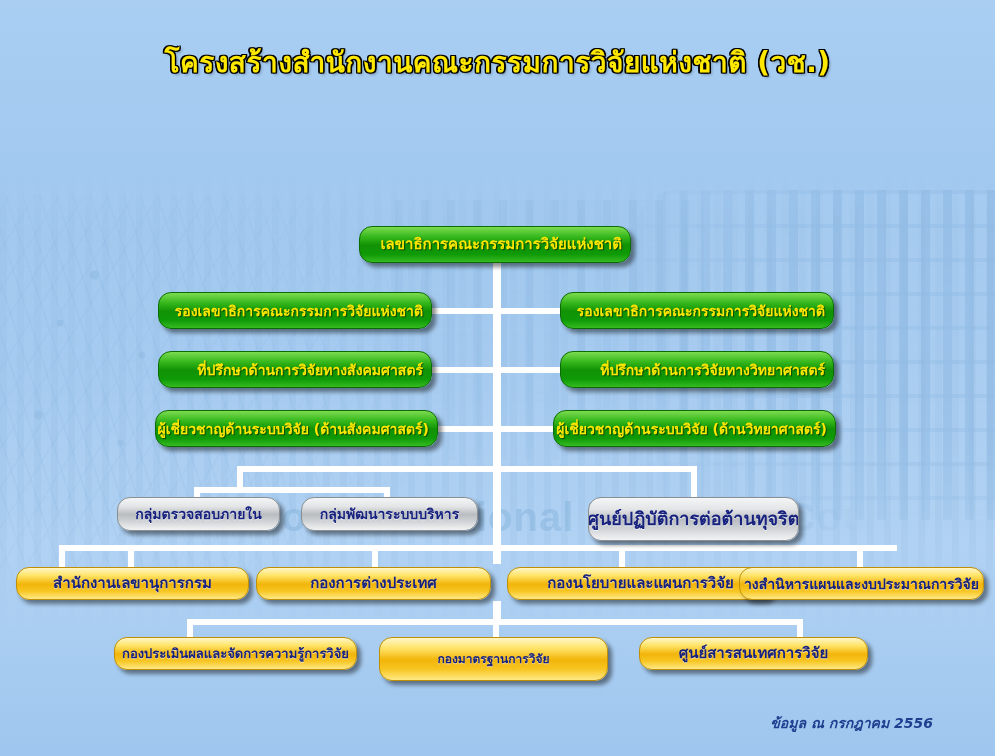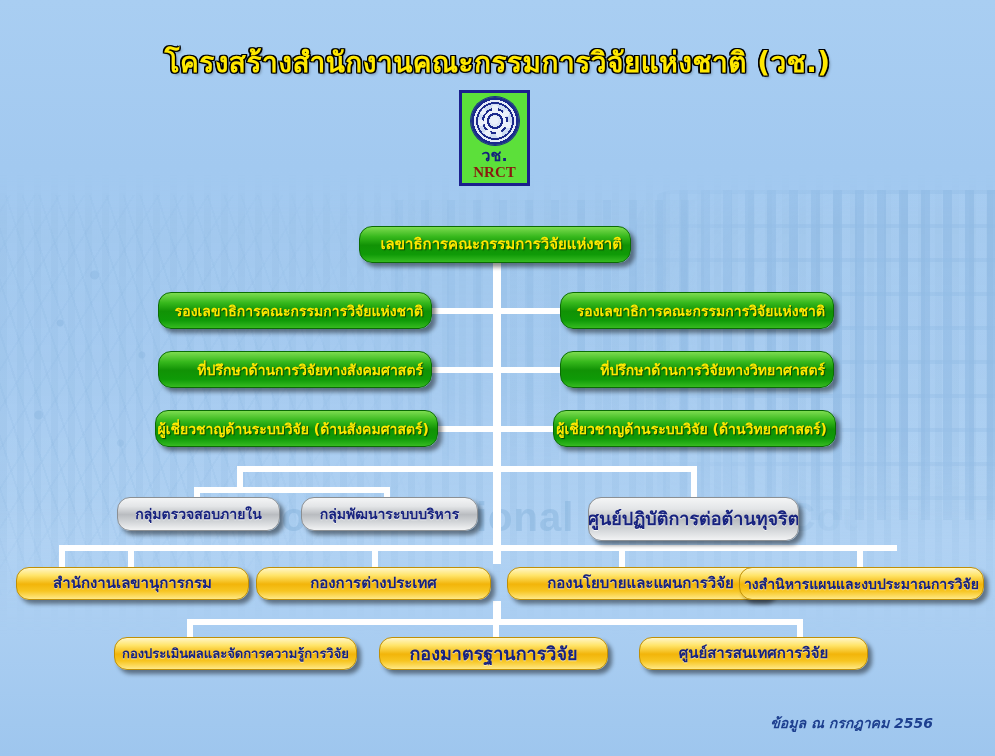--- a/index.html
+++ b/index.html
@@ -170,25 +170,20 @@
 <div id="stage">
 
   <div class="bg-photo"></div>
   <div class="bg-building"></div>
   <div class="bg-building2"></div>
   <div class="bg-trees"></div>
   <div class="bg-ghost-text">Office of the National Research Council</div>
 
   <div id="title">โครงสร้างสำนักงานคณะกรรมการวิจัยแห่งชาติ (วช.)</div>
 
-  <div id="logo">
-    <div class="logo-emblem"></div>
-    <div class="logo-th">วช.</div>
-    <div class="logo-en">NRCT</div>
-  </div>
 
   <div class="ln" style="left:493px;top:262px;width:8px;height:204px;"></div>
 
   <div class="ln" style="left:424px;top:308px;width:76px;height:6px;"></div>
   <div class="ln" style="left:494px;top:308px;width:72px;height:6px;"></div>
 
   <div class="ln" style="left:424px;top:367px;width:76px;height:6px;"></div>
   <div class="ln" style="left:494px;top:367px;width:72px;height:6px;"></div>
 
   <div class="ln" style="left:424px;top:426px;width:76px;height:6px;"></div>
@@ -261,21 +256,21 @@
   <div class="node n-gold" style="left:507px;top:567px;width:267px;height:33px;font-size:15px;">
     <span class="lbl">กองนโยบายและแผนการวิจัย</span>
   </div>
   <div class="node n-gold" style="left:739px;top:567px;width:245px;height:33px;font-size:14px;">
     <span class="lbl">างสำนิหารแผนและงบประมาณการวิจัย</span>
   </div>
 
   <div class="node n-gold" style="left:114px;top:637px;width:243px;height:33px;font-size:13px;">
     <span class="lbl">กองประเมินผลและจัดการความรู้การวิจัย</span>
   </div>
-  <div class="node n-gold" style="left:379px;top:637px;width:229px;height:33px;font-size:18px;">
+  <div class="node n-gold" style="left:379px;top:637px;width:229px;height:44px;font-size:12px;">
     <span class="lbl">กองมาตรฐานการวิจัย</span>
   </div>
   <div class="node n-gold" style="left:639px;top:637px;width:229px;height:33px;font-size:15px;">
     <span class="lbl">ศูนย์สารสนเทศการวิจัย</span>
   </div>
 
   <div id="footer">ข้อมูล ณ กรกฎาคม 2556</div>
 
 </div>
 

